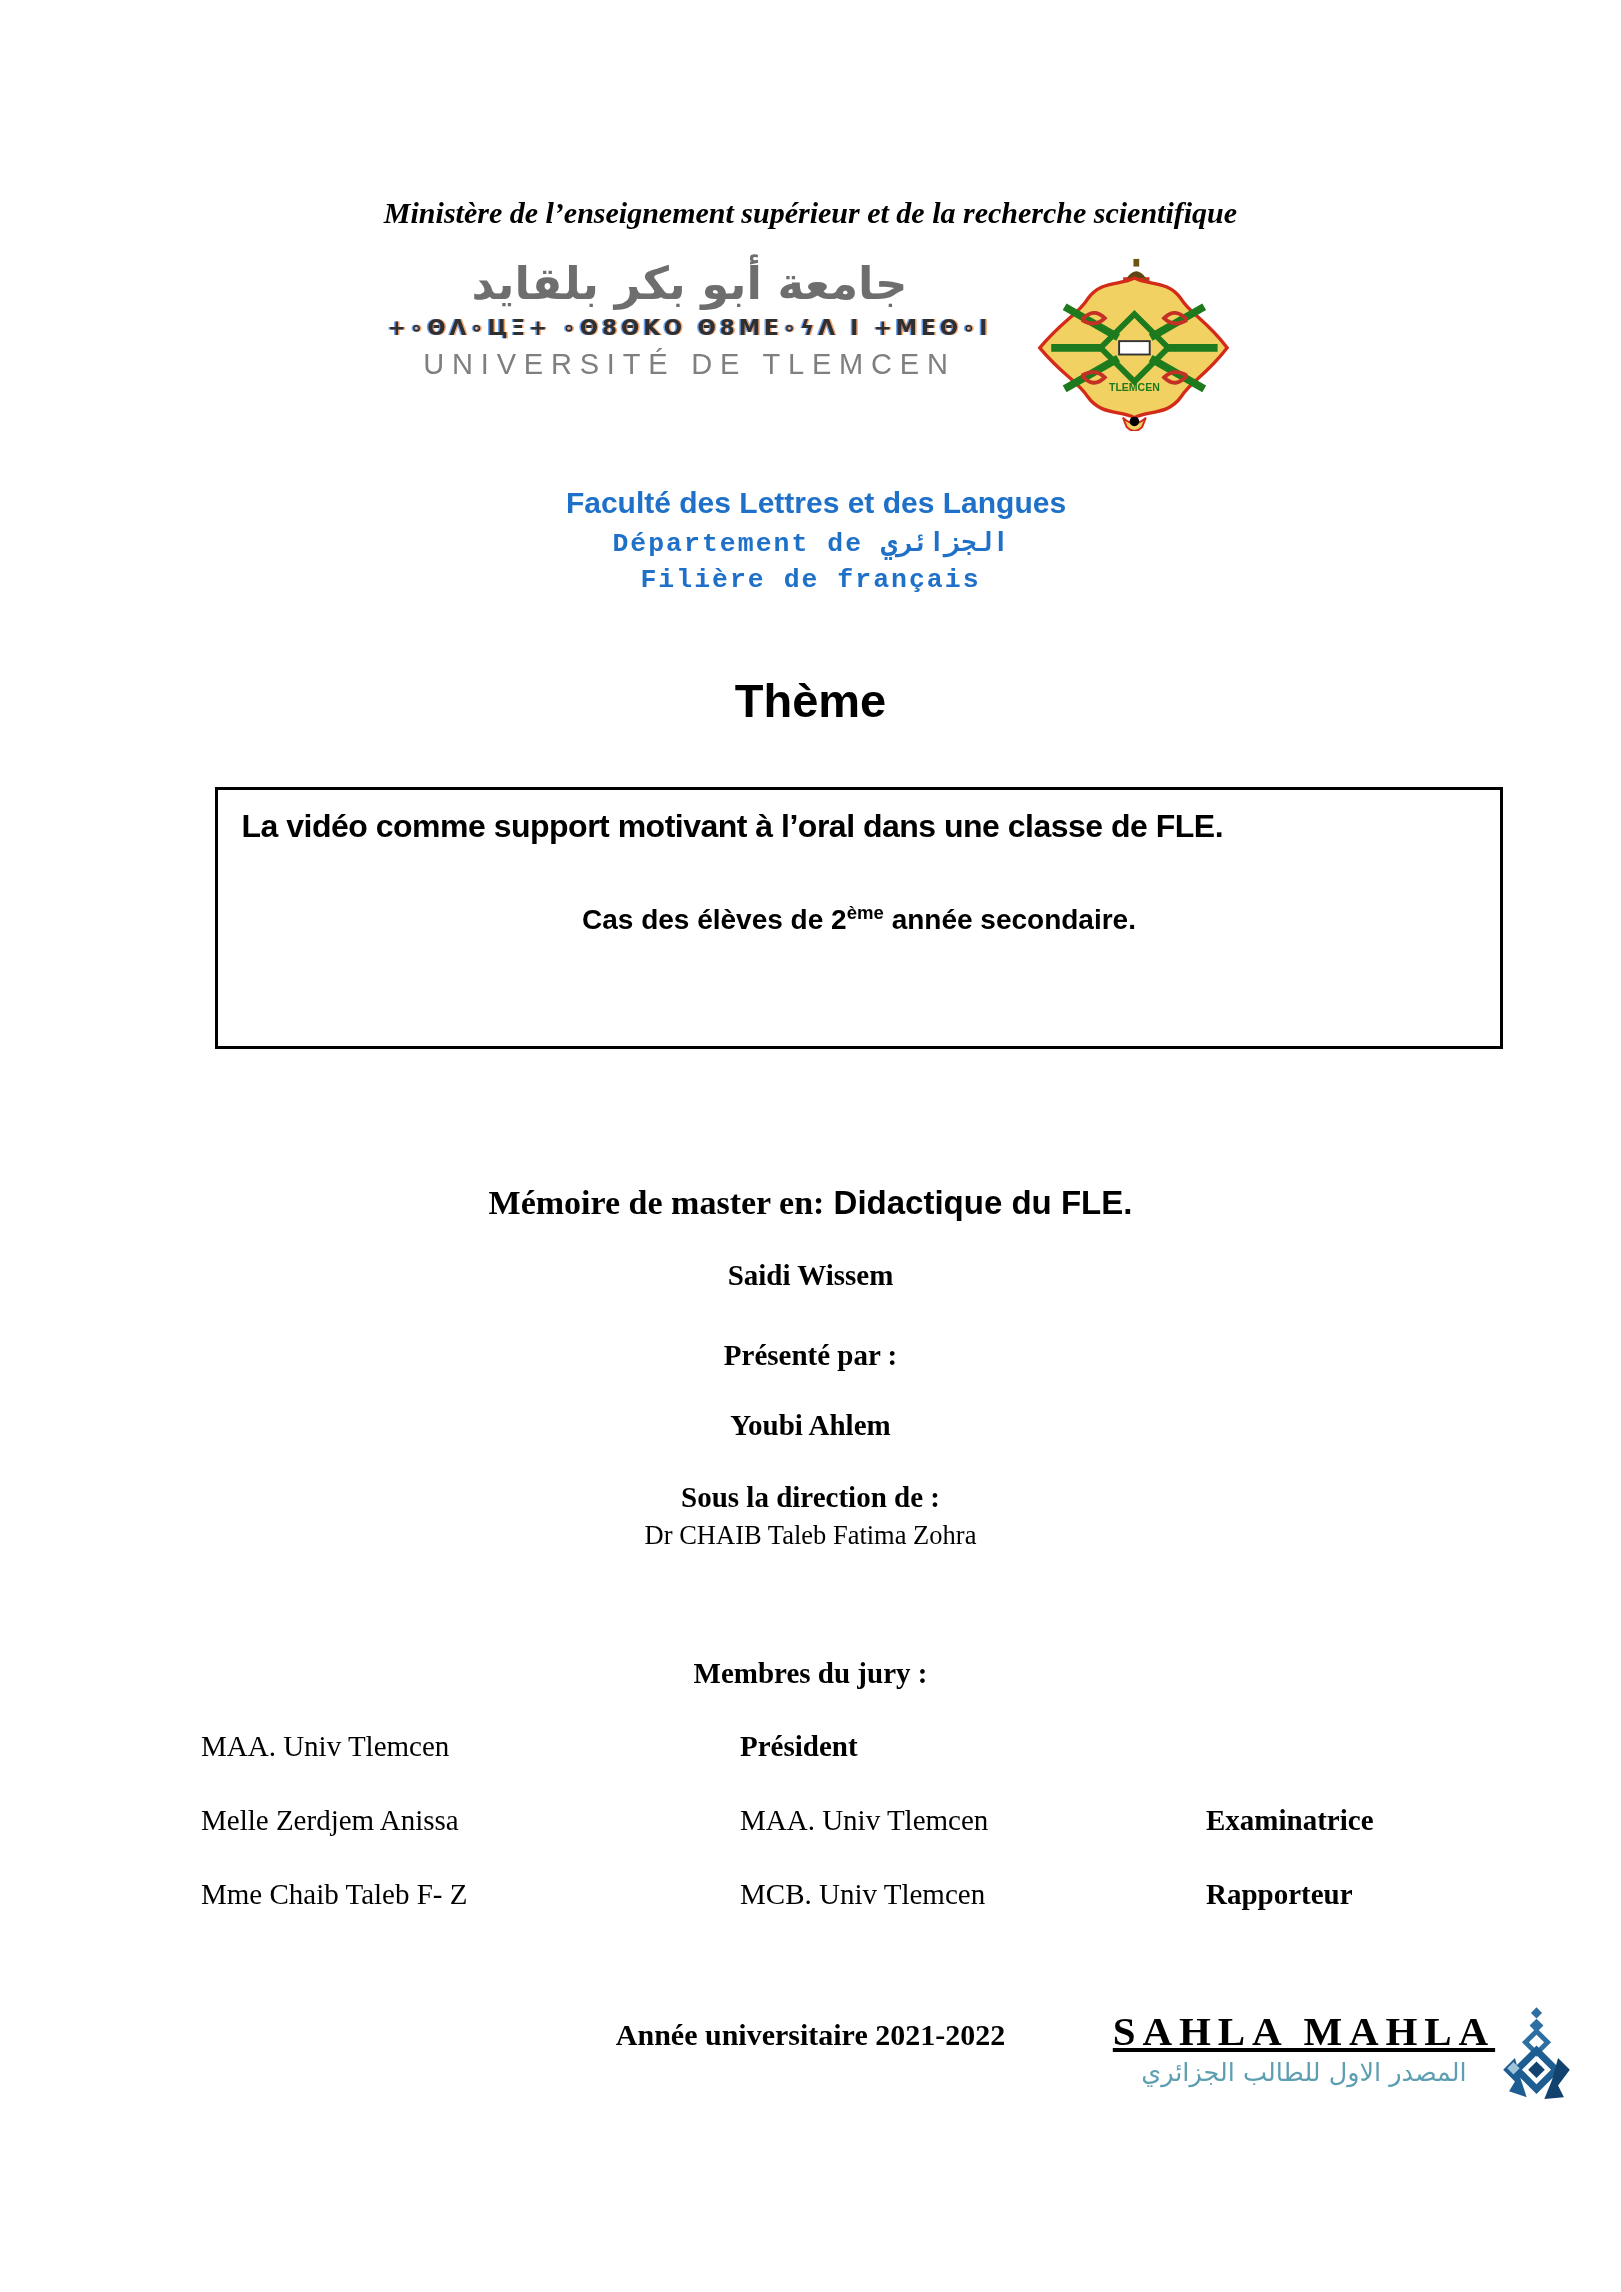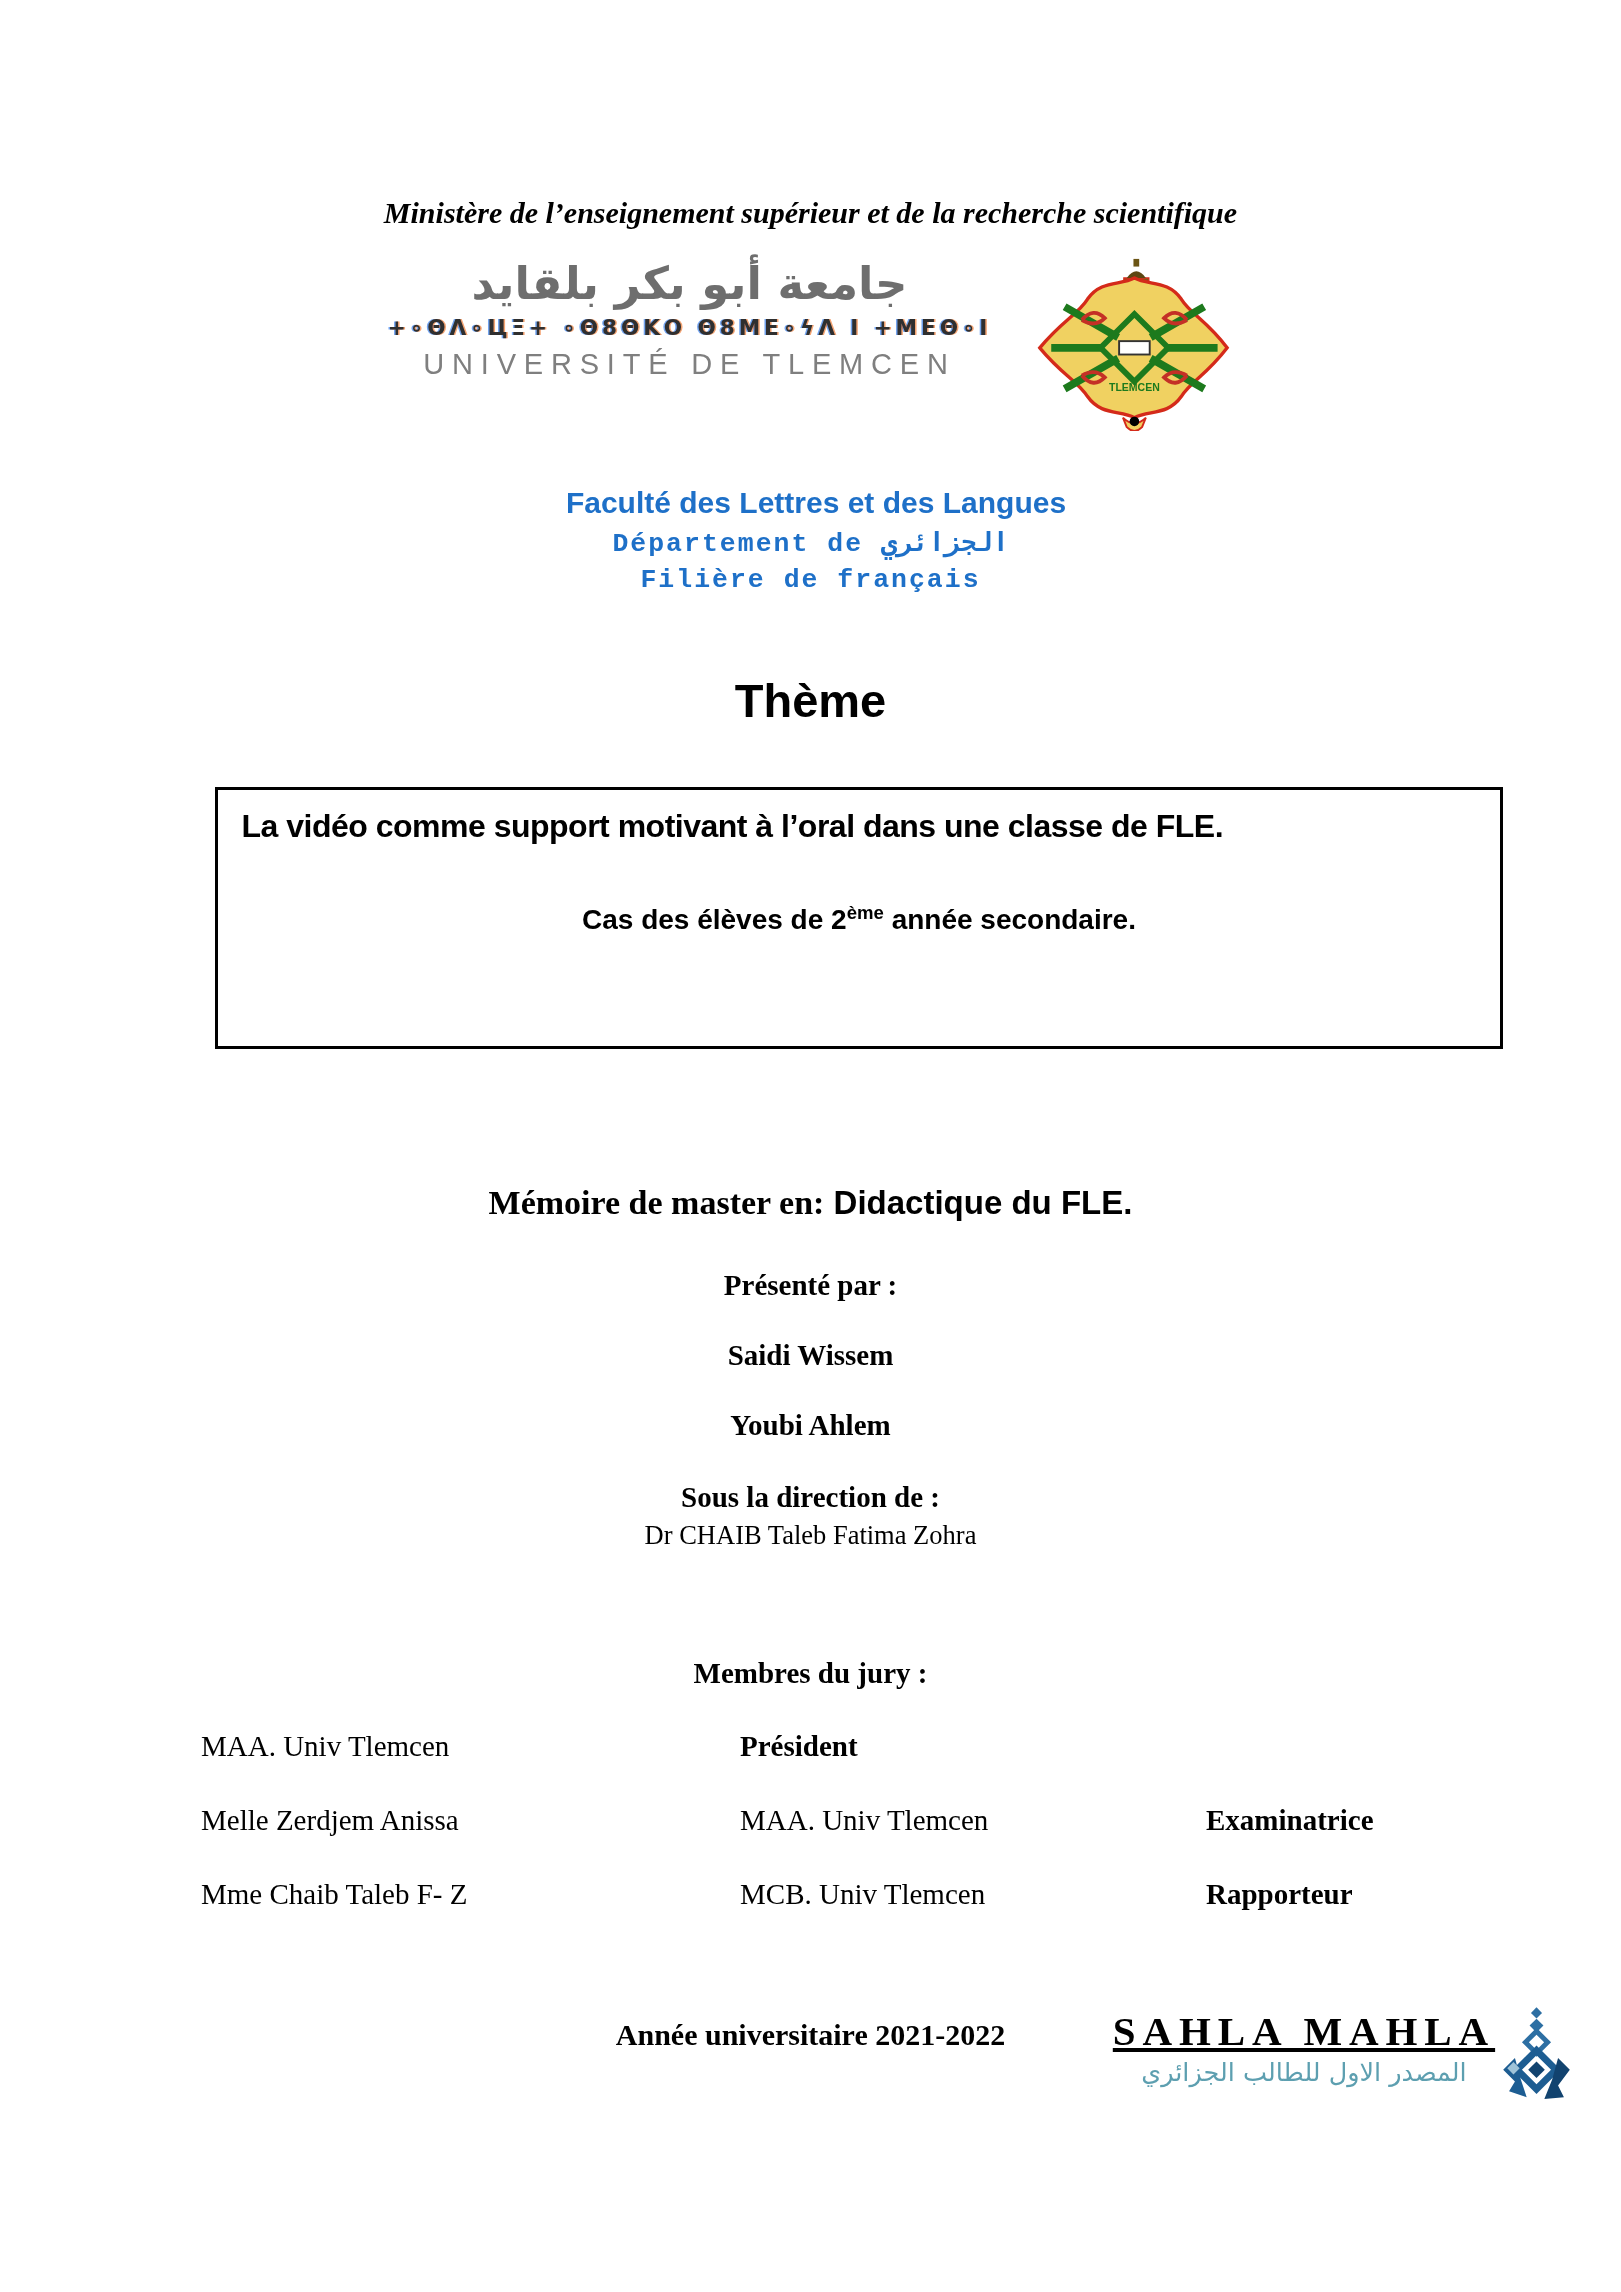--- a/index.html
+++ b/index.html
@@ -197,23 +197,23 @@
 
   <div class="theme">Thème</div>
 
   <div class="title-box">
     <div class="box-title">La vidéo comme support motivant à l’oral dans une classe de FLE.</div>
     <div class="box-subtitle"><span>Cas des élèves de 2</span><sup>ème</sup><span> année secondaire.</span></div>
   </div>
 
   <div class="degree"><span class="serif-part">Mémoire de master en:</span><span class="sans-part"> Didactique du FLE.</span></div>
 
+  <div class="center-line author-line">Saidi Wissem</div>
+
   <div class="center-line presented-label">Présenté par :</div>
-
-  <div class="center-line author-line">Saidi Wissem</div>
 
   <div class="center-line author-line">Youbi Ahlem</div>
 
   <div class="center-line direction-label">Sous la direction de :</div>
 
   <div class="supervisor">Dr CHAIB Taleb Fatima Zohra</div>
 
   <div class="center-line jury-label">Membres du jury :</div>
 
   <div class="jury-table">

